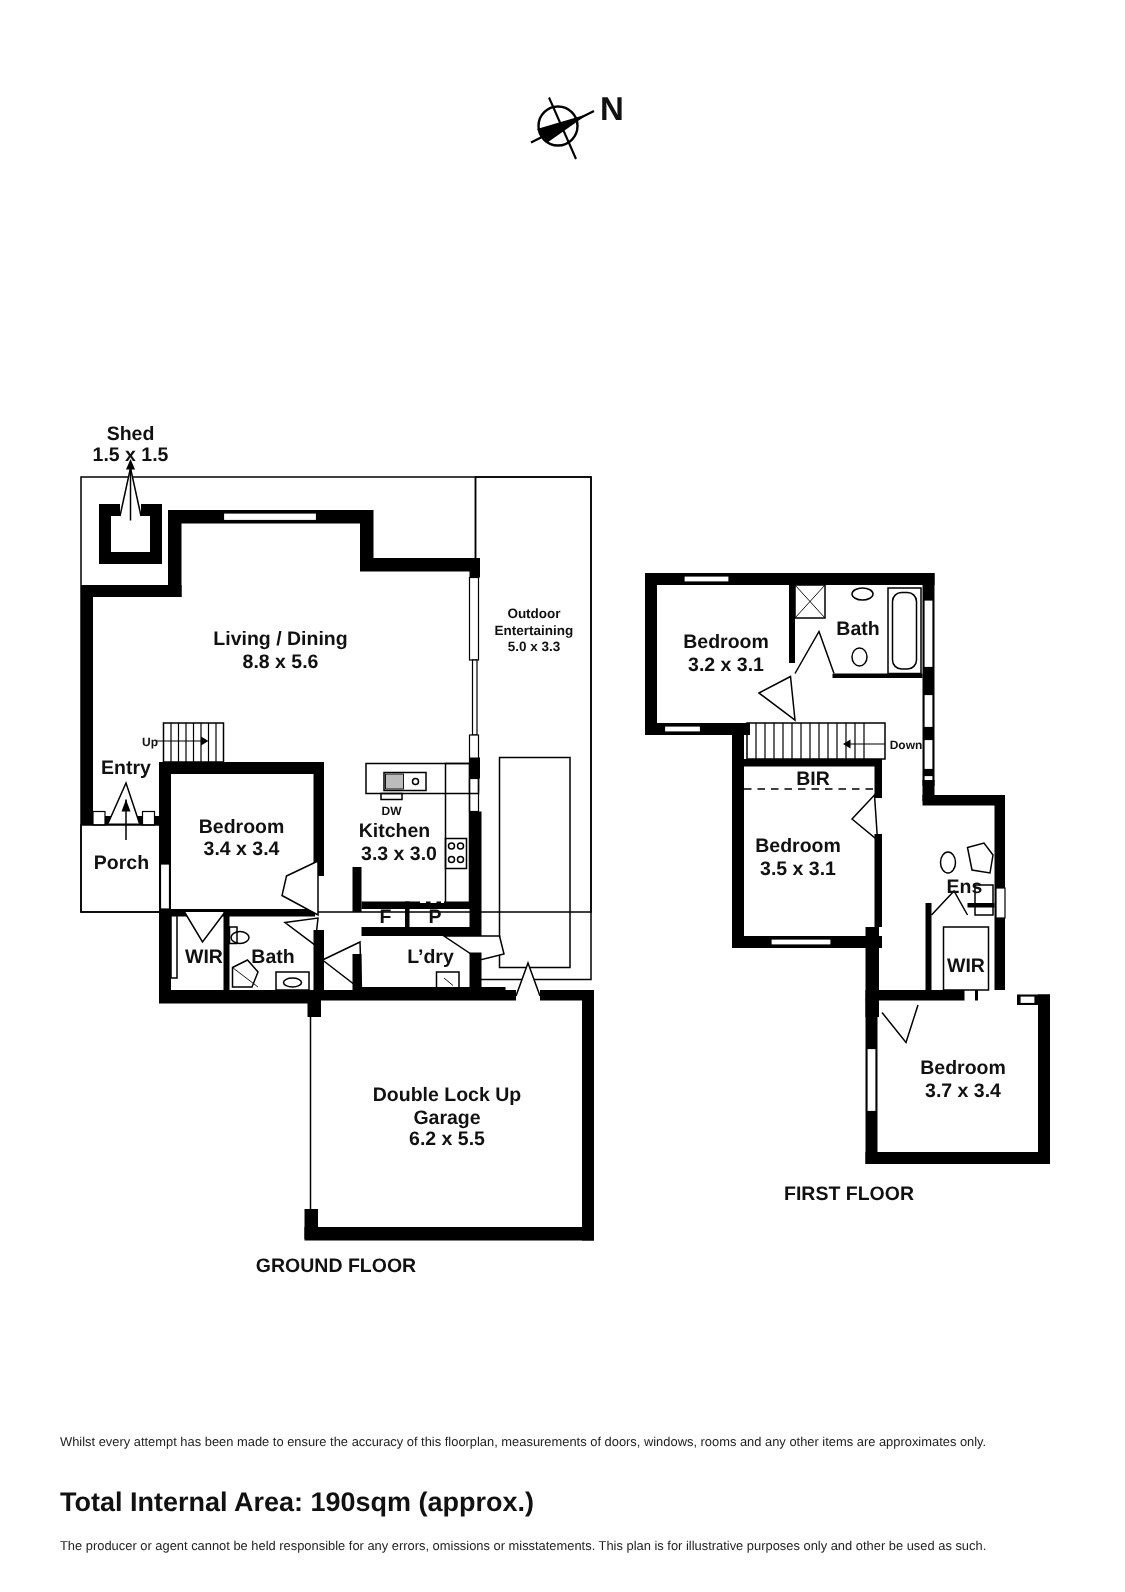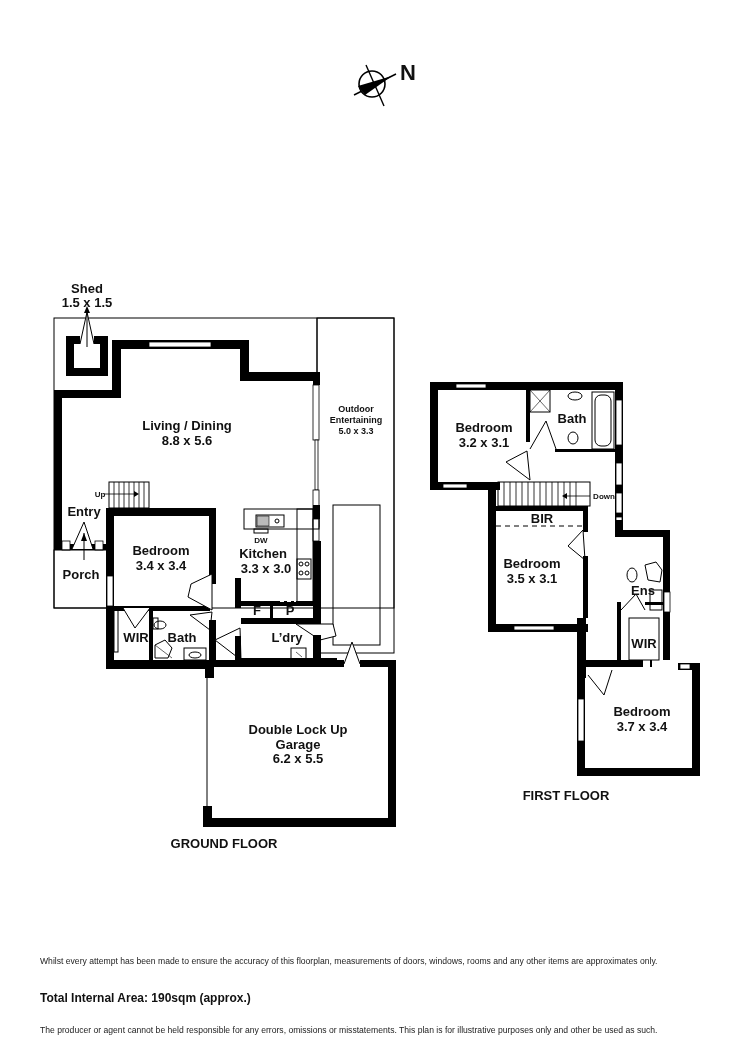--- a/index.html
+++ b/index.html
@@ -9,21 +9,21 @@
   .room { font-size: 13px; }
   .small { font-size: 9px; }
   .tiny { font-size: 8px; }
   .floor-title { font-size: 13px; }
   .compass-n { font-size: 22px; text-anchor: start; }
   .wall { fill: #000; }
   .thin { fill: none; stroke: #000; stroke-width: 1; }
   .win { fill: #fff; stroke: #000; stroke-width: 0.8; }
   .door { fill: #fff; stroke: #000; stroke-width: 1; }
   .footer { position: absolute; left: 40px; }
-  .footer-title { top: 991px; font-size: 12px; font-weight: bold; color: #111; }
+  .footer-title { top: 991px; font-size: 18px; font-weight: bold; color: #111; }
   .footer-note { font-size: 8.6px; color: #222; line-height: 11px; white-space: nowrap; }
   .fn1 { top: 956px; }
   .fn2 { top: 1025px; }
 </style>
 </head>
 <body>
 
 <svg id="plan" viewBox="0 0 750 1061" xmlns="http://www.w3.org/2000/svg">
 
   <g>

